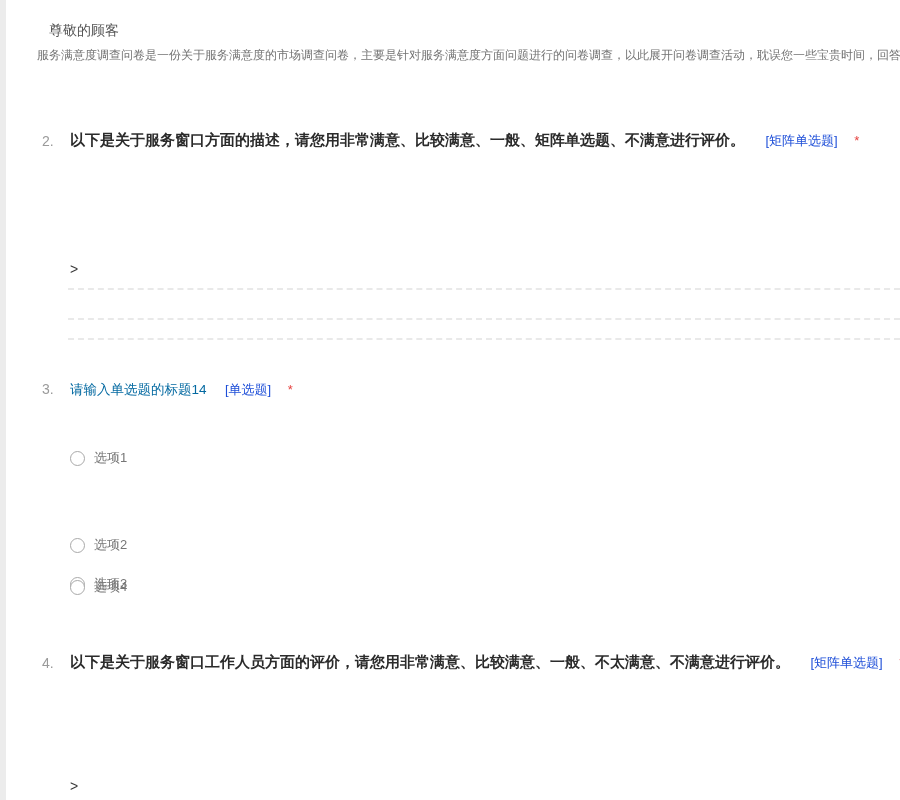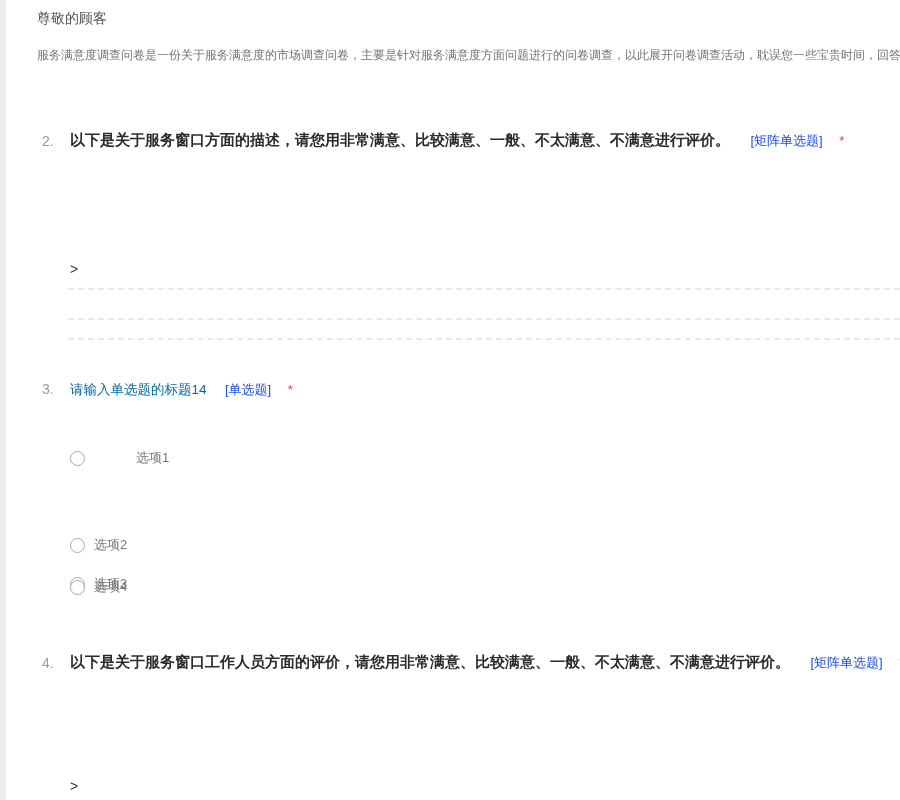--- a/index.html
+++ b/index.html
@@ -10,21 +10,21 @@
     background: #ffffff;
     font-family: "Liberation Sans", "DejaVu Sans", sans-serif;
   }
   .left-edge {
     position: absolute; left: 0; top: 0; width: 6px; height: 800px;
     background: #ececec;
   }
   .greeting {
     position: absolute; left: 37px; top: 10px;
     font-size: 14px; font-weight: normal; color: #545454;
-    margin: 0; white-space: nowrap;
+    margin: 12px; white-space: nowrap;
   }
   .desc {
     position: absolute; left: 37px; top: 46px;
     font-size: 12px; color: #737373; line-height: 18px;
     margin: 0; white-space: nowrap;
   }
   .q-num {
     position: absolute;
     font-size: 14px; color: #9a9a9a; white-space: nowrap;
   }
@@ -70,41 +70,41 @@
 <body>
 
 <div class="left-edge"></div>
 
 <h1 class="greeting">尊敬的顾客</h1>
 
 <p class="desc">服务满意度调查问卷是一份关于服务满意度的市场调查问卷，主要是针对服务满意度方面问题进行的问卷调查，以此展开问卷调查活动，耽误您一些宝贵时间，回答</p>
 
 <span class="q-num" style="left:42px; top:133px;">2.</span>
 <div class="q-line" style="top:131px;">
-  <span class="q-title-bold">以下是关于服务窗口方面的描述，请您用非常满意、比较满意、一般、不太满意、不满意进行评价。</span>
+  <span class="q-title-bold">以下是关于服务窗口方面的描述，请您用非常满意、比较满意、一般、矩阵单选题、不满意进行评价。</span>
   <span class="q-tag">[矩阵单选题]</span>
   <span class="q-required" style="color:#e64340;">*</span>
 </div>
 
 <div>
   <span class="scroll-arrow" style="top:262px;">&gt;</span>
   <div class="dotted-line" style="top:288px;"></div>
   <div class="dotted-line" style="top:318px;"></div>
   <div class="dotted-line" style="top:338px;"></div>
 </div>
 
 <span class="q-num" style="left:42px; top:381px;">3.</span>
 <div class="q-line" style="top:380px;">
   <span class="q-title-normal">请输入单选题的标题14</span>
   <span class="q-tag" style="margin-left:14px;margin-top:11px;">[单选题]</span>
   <span class="q-required" style="color:#e64340;">*</span>
 </div>
 
 <div>
-  <label class="option-row" style="top:450px;gap:42px;">
+  <label class="option-row" style="top:450px;">
     <span class="radio"></span>
     <span class="option-label">选项1</span>
   </label>
   <label class="option-row" style="top:493px;margin-top:44px;">
     <span class="radio"></span>
     <span class="option-label">选项2</span>
   </label>
   <label class="option-row" style="top:536px;margin-top:40px;">
     <span class="radio"></span>
     <span class="option-label">选项3</span>

